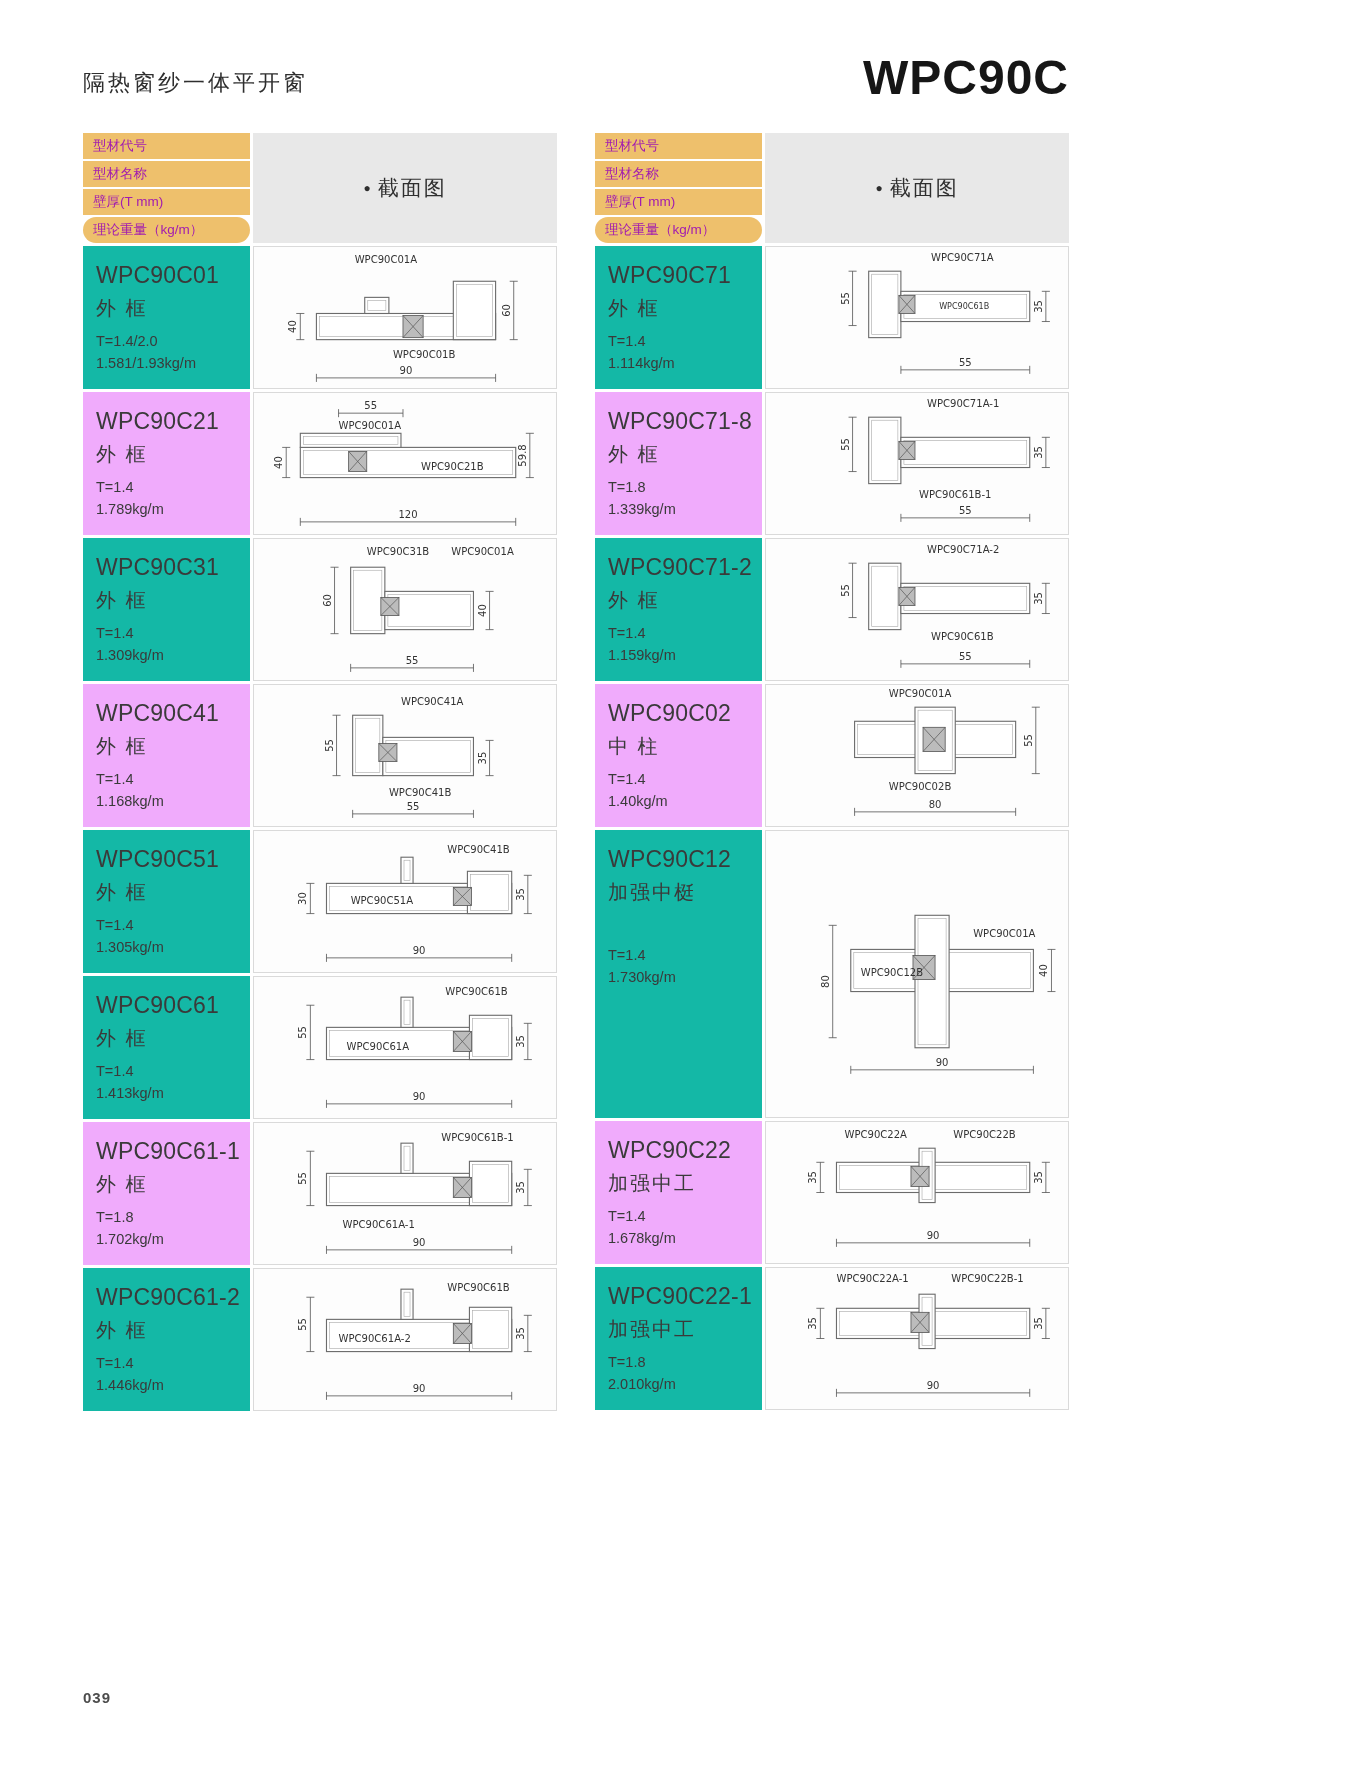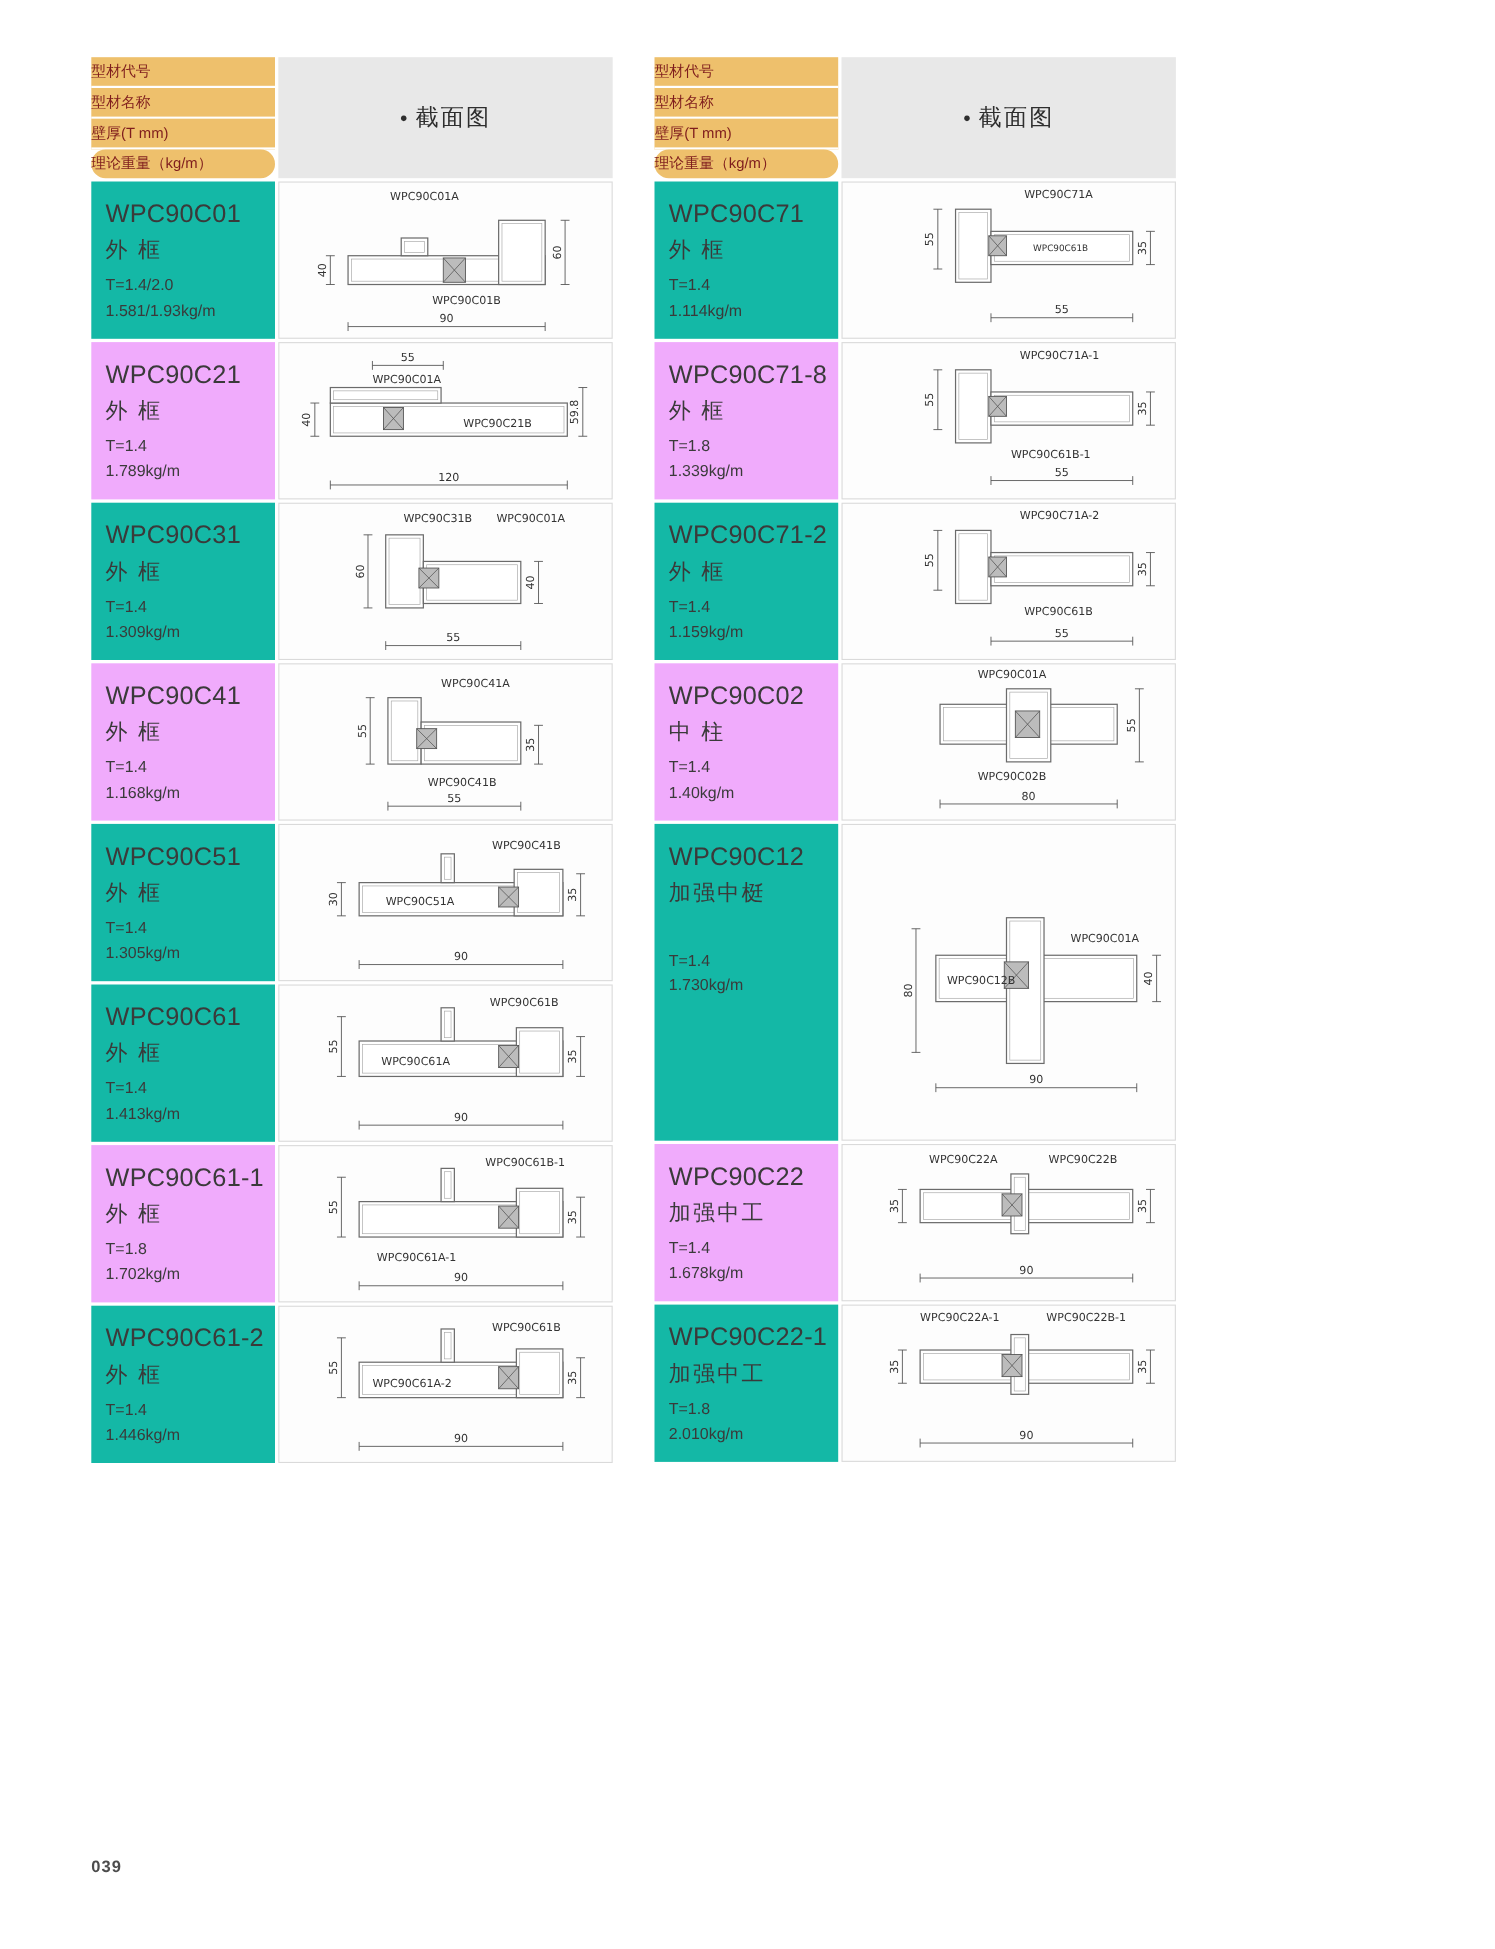--- a/index.html
+++ b/index.html
@@ -13,22 +13,22 @@
   .hdr { width:986px; display:flex; justify-content:space-between; align-items:flex-start; margin-bottom:28px; }
   .subtitle { font-size:22px; color:#2e2e2e; letter-spacing:3px; padding-top:16px; font-weight:500; }
   .model { font-size:48px; font-weight:bold; color:#161616; letter-spacing:1px; line-height:1.1; }
 
   .tables { display:flex; gap:38px; }
   .ptable { width:474px; }
 
   .thead { display:flex; margin-bottom:3px; height:110px; }
   .thead-left { width:167px; display:flex; flex-direction:column; margin-right:3px; }
   .hcell {
-    flex:1; background:#eec06c; color:#7f1d1d; font-size:13.5px;
-    display:flex; align-items:center; border-bottom:2px solid #fff;
+    flex:1; background:#eec06c; color:#a21caf; font-size:13.5px;
+    display:flex; align-items:center; padding-left:10px; border-bottom:2px solid #fff;
   }
   .hcell:last-child { border-bottom:none;border-radius:13px; }
   .thead-right {
     flex:1; background:#e8e8e8; display:flex; align-items:center; justify-content:center;
     font-size:21px; color:#2e2e2e; letter-spacing:2px;
   }
   .bullet { font-size:12px; margin-right:5px; color:#2e2e2e; }
 
   .trow { display:flex; margin-bottom:3px; height:143px; }
   .trow.tall { height:288px; }
@@ -44,20 +44,24 @@
   .diagram { flex:1; background:#fdfdfd; border:1px solid #dadada; position:relative; overflow:hidden; }
   .diagram svg { position:absolute; inset:0; width:100%; height:100%; font-family:"DejaVu Sans",sans-serif; }
 
   .pagenum { position:absolute; left:83px; bottom:66px; font-size:15px; font-weight:bold; color:#4c4c4c; letter-spacing:1px; }
 </style>
 </head>
 <body>
 
 <div class="page">
 
+  <div class="hdr">
+    <div class="subtitle">隔热窗纱一体平开窗</div>
+    <div class="model">WPC90C</div>
+  </div>
 
   <div class="tables">
 
     <section class="ptable">
       <div class="thead">
         <div class="thead-left">
           <div class="hcell">型材代号</div>
           <div class="hcell">型材名称</div>
           <div class="hcell">壁厚(T mm)</div>
           <div class="hcell">理论重量（kg/m）</div>

